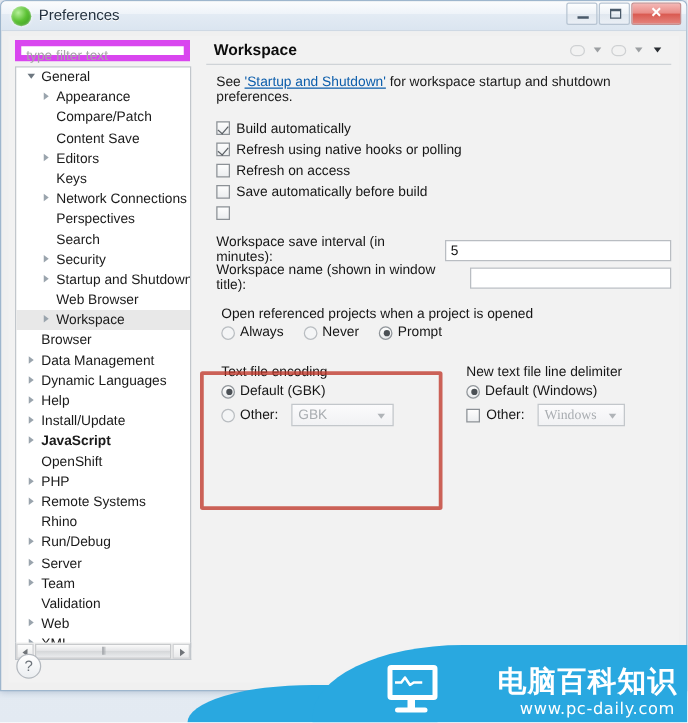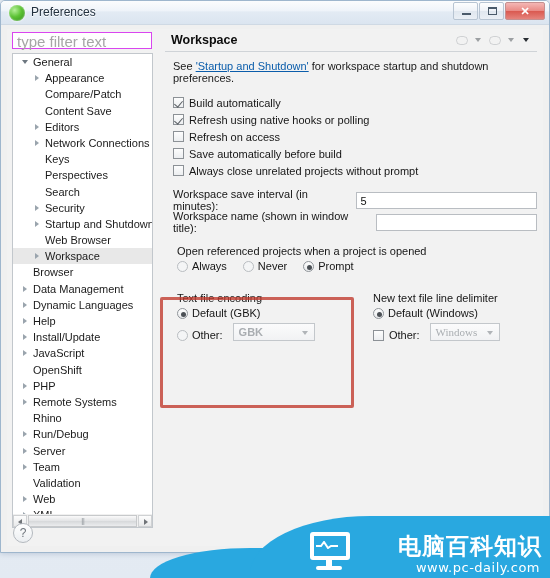--- a/index.html
+++ b/index.html
@@ -77,23 +77,23 @@
   }
 
   
   .leftpane {
     position: absolute; left: 0; top: 0;
     width: 152px; bottom: 0;
   }
   .filterbox {
     position: absolute; left: 5px; top: 3px;
     width: 140px; height: 17px;
-    border: 1px solid #d946ef;
+    border: 5px solid #d946ef;
     background: #ffffff;
-    font-size: 15px; color: #a6a6a6;
+    font-size: 11px; color: #a6a6a6;
     padding: 1px 0 0 4px;
     line-height: 15px;
   }
   .tree {
     position: absolute; left: 5px; top: 24px;
     width: 141px; height: 465px;
     background: #ffffff;
     border: 1px solid #c2c7cc;
     overflow: hidden;
   }
@@ -218,21 +218,21 @@
 
   .field-row { display: flex; align-items: center; height: 22px; margin-left: 2px; }
   .field-lbl { font-size: 11px; color: #161616; }
   .field-in {
     height: 17px; border: 1px solid #b9bdc2;
     background: #ffffff; font-size: 11px; color: #111;
     padding: 1px 0 0 4px; line-height: 15px; margin-left: 6px;
   }
 
   .grp-lbl { font-size: 11px; color: #161616; margin: 4px 0 3px 6px; }
-  .radio-row { display: flex; align-items: flex-end; margin-left: 6px; }
+  .radio-row { display: flex; align-items: center; margin-left: 6px; }
   .rad {
     width: 11px; height: 11px; border-radius: 50%;
     border: 1px solid #90959a;
     background: linear-gradient(to bottom,#fdfdfd,#e9ebed);
     margin-right: 4px; position: relative; flex: none;
   }
   .rad.on::after {
     content: ""; position: absolute; left: 2.5px; top: 2.5px;
     width: 5px; height: 5px; border-radius: 50%; background: #4b5055;
   }
@@ -342,34 +342,34 @@
     <div class="client">
 
       <div class="leftpane">
         <div class="filterbox">type filter text</div>
         <div class="tree" id="tree">
             <div class="titem"><span class="arrow open" style="margin-left: 6px;"></span><span class="lbl" style="margin-left: 3px; text-align: right;">General</span></div>
             <div class="titem"><span class="arrow closed" style="margin-left: 18px;"></span><span class="lbl" style="margin-left: 3px;">Appearance</span></div>
             <div class="titem"><span class="arrow none" style="margin-left: 18px;"></span><span class="lbl" style="margin-left: 3px;">Compare/Patch</span></div>
             <div class="titem"><span class="arrow none" style="margin-left: 18px;"></span><span class="lbl" style="margin-left: 3px;">Content Save</span></div>
             <div class="titem"><span class="arrow closed" style="margin-left: 18px;"></span><span class="lbl" style="margin-left: 3px;">Editors</span></div>
+            <div class="titem"><span class="arrow none" style="margin-left: 18px;"></span><span class="lbl" style="margin-left: 3px;">Keys</span></div>
             <div class="titem"><span class="arrow closed" style="margin-left: 18px;"></span><span class="lbl" style="margin-left: 3px;">Network Connections</span></div>
-            <div class="titem"><span class="arrow none" style="margin-left: 18px;"></span><span class="lbl" style="margin-left: 3px;">Keys</span></div>
             <div class="titem"><span class="arrow none" style="margin-left: 18px;"></span><span class="lbl" style="margin-left: 3px;">Perspectives</span></div>
             <div class="titem"><span class="arrow none" style="margin-left: 18px;"></span><span class="lbl" style="margin-left: 3px;">Search</span></div>
             <div class="titem"><span class="arrow closed" style="margin-left: 18px;"></span><span class="lbl" style="margin-left: 3px;">Security</span></div>
             <div class="titem"><span class="arrow closed" style="margin-left: 18px;"></span><span class="lbl" style="margin-left: 3px;">Startup and Shutdown</span></div>
             <div class="titem"><span class="arrow none" style="margin-left: 18px;"></span><span class="lbl" style="margin-left: 3px;">Web Browser</span></div>
             <div class="titem" style="background: rgb(232, 232, 232);"><span class="arrow closed" style="margin-left: 18px;"></span><span class="lbl" style="margin-left: 3px;">Workspace</span></div>
             <div class="titem"><span class="arrow none" style="margin-left: 6px;"></span><span class="lbl" style="margin-left: 3px;">Browser</span></div>
             <div class="titem"><span class="arrow closed" style="margin-left: 6px;"></span><span class="lbl" style="margin-left: 3px;">Data Management</span></div>
             <div class="titem"><span class="arrow closed" style="margin-left: 6px;"></span><span class="lbl" style="margin-left: 3px;">Dynamic Languages</span></div>
             <div class="titem"><span class="arrow closed" style="margin-left: 6px;"></span><span class="lbl" style="margin-left: 3px;">Help</span></div>
             <div class="titem"><span class="arrow closed" style="margin-left: 6px;"></span><span class="lbl" style="margin-left: 3px;">Install/Update</span></div>
-            <div class="titem"><span class="arrow closed" style="margin-left: 6px;"></span><span class="lbl" style="margin-left: 3px;">JavaScript</span></div>
+            <div class="titem"><span class="arrow closed" style="margin-left: 6px;"></span><span class="lbl" style="margin-left: 3px; font-weight: bold;">JavaScript</span></div>
             <div class="titem"><span class="arrow none" style="margin-left: 6px;"></span><span class="lbl" style="margin-left: 3px;">OpenShift</span></div>
             <div class="titem"><span class="arrow closed" style="margin-left: 6px;"></span><span class="lbl" style="margin-left: 3px;">PHP</span></div>
             <div class="titem"><span class="arrow closed" style="margin-left: 6px;"></span><span class="lbl" style="margin-left: 3px;">Remote Systems</span></div>
             <div class="titem"><span class="arrow none" style="margin-left: 6px;"></span><span class="lbl" style="margin-left: 3px;">Rhino</span></div>
             <div class="titem"><span class="arrow closed" style="margin-left: 6px;"></span><span class="lbl" style="margin-left: 3px;">Run/Debug</span></div>
             <div class="titem"><span class="arrow closed" style="margin-left: 6px;"></span><span class="lbl" style="margin-left: 3px;">Server</span></div>
             <div class="titem"><span class="arrow closed" style="margin-left: 6px;"></span><span class="lbl" style="margin-left: 3px;">Team</span></div>
             <div class="titem"><span class="arrow none" style="margin-left: 6px;"></span><span class="lbl" style="margin-left: 3px;">Validation</span></div>
             <div class="titem"><span class="arrow closed" style="margin-left: 6px;"></span><span class="lbl" style="margin-left: 3px;">Web</span></div>
             <div class="titem"><span class="arrow closed" style="margin-left: 6px;"></span><span class="lbl" style="margin-left: 3px;">XML</span></div>
@@ -411,21 +411,20 @@
               <div class="chk-row">
                 <div class="chk"></div>
                 <div class="chk-lbl">Refresh on access</div>
               </div>
               <div class="chk-row">
                 <div class="chk"></div>
                 <div class="chk-lbl">Save automatically before build</div>
               </div>
               <div class="chk-row">
                 <div class="chk"></div>
-                <div class="chk-lbl">Always close unrelated projects without prompt</div>
               </div>
             </div>
 
           <div id="fields" style="margin-top:10px;">
               <div class="field-row">
                 <div class="field-lbl">Workspace save interval (in minutes):</div>
                 <div class="field-in" style="width: 188px;">5</div>
               </div>
               <div class="field-row">
                 <div class="field-lbl">Workspace name (shown in window title):</div>
@@ -449,21 +448,21 @@
 
             <div style="position:absolute; left:6px; top:2px; width:185px;">
               <div class="grp-lbl" style="margin-left:0;">Text file encoding</div>
               <div class="radio-row" style="margin-left:0;">
                 <div class="rad on"></div>
                 <div class="rad-lbl">Default (GBK)</div>
               </div>
               <div class="radio-row" style="margin-left:0; margin-top:4px;">
                 <div class="rad dim"></div>
                 <div class="rad-lbl" style="margin-right:4px;">Other:</div>
-                <div class="combo" style="width:82px;font-weight:bold;">
+                <div class="combo" style="width:82px;">
                   <span class="cv">GBK</span>
                 </div>
               </div>
             </div>
 
             <div style="position:absolute; left:202px; top:2px; width:170px;">
               <div class="grp-lbl" style="margin-left:0;">New text file line delimiter</div>
               <div class="radio-row" style="margin-left:0;">
                 <div class="rad on"></div>
                 <div class="rad-lbl">Default (Windows)</div>

